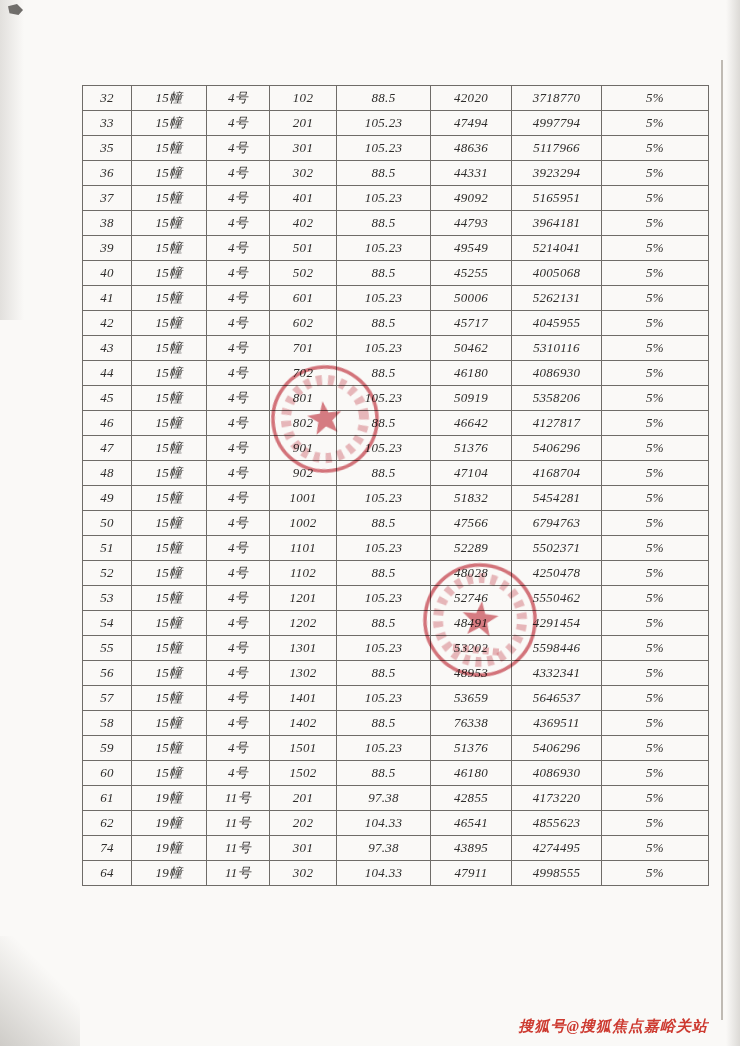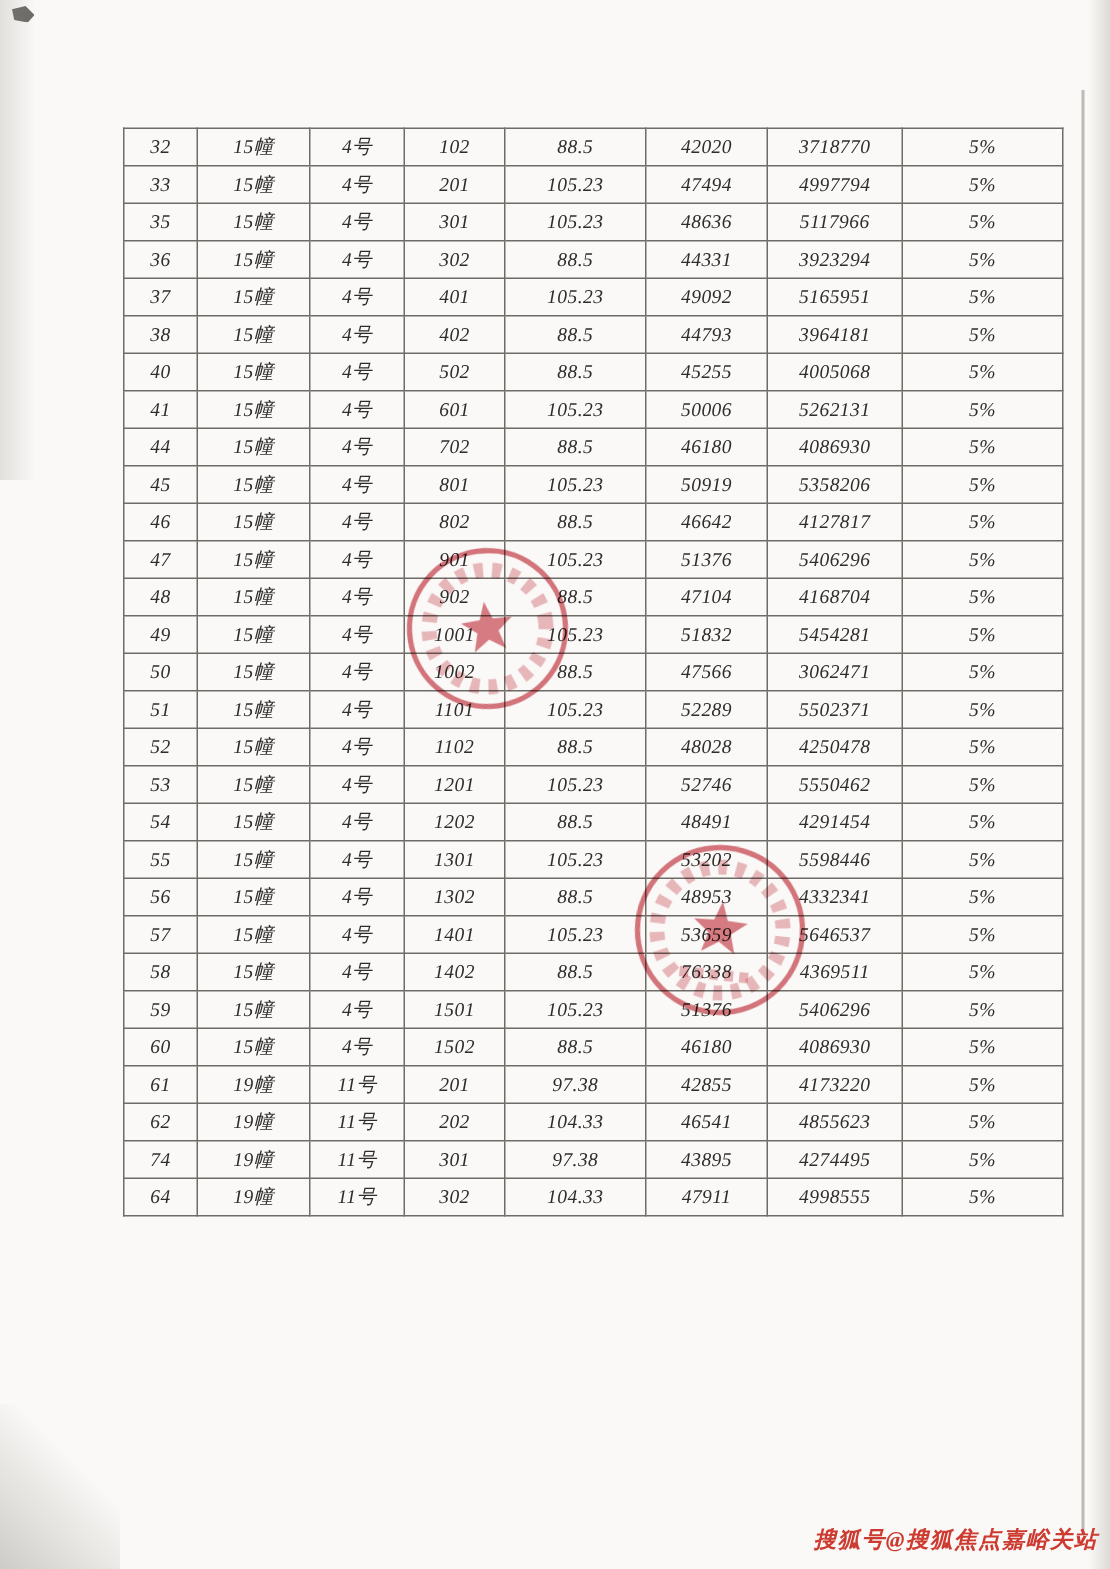--- a/index.html
+++ b/index.html
@@ -63,21 +63,21 @@
     background: linear-gradient(45deg, rgba(125,120,112,0.35), rgba(125,120,112,0) 65%);
   }
   .shade-left-top {
     left: 0; top: 0; width: 24px; height: 320px;
     background: linear-gradient(to right, rgba(140,135,128,0.22), rgba(140,135,128,0));
   }
 
   
   .watermark {
     position: absolute;
-    right: 8px; bottom: 10px;
+    right: 32px; bottom: 10px;
     font-size: 15px;
     font-weight: 600;
     color: var(--wm, #cd3a30);
     letter-spacing: 1px;
     white-space: nowrap;
   }
 </style>
 </head>
 <body>
 
@@ -150,40 +150,70 @@
             <td>38</td>
             <td>15幢</td>
             <td>4号</td>
             <td>402</td>
             <td>88.5</td>
             <td>44793</td>
             <td>3964181</td>
             <td>5%</td>
           </tr>
           <tr>
+            <td>39</td>
+            <td>15幢</td>
+            <td>4号</td>
+            <td>501</td>
+            <td>105.23</td>
+            <td>49549</td>
+            <td>5214041</td>
+            <td>5%</td>
+          </tr>
+          <tr>
             <td>40</td>
             <td>15幢</td>
             <td>4号</td>
             <td>502</td>
             <td>88.5</td>
             <td>45255</td>
             <td>4005068</td>
             <td>5%</td>
           </tr>
           <tr>
             <td>41</td>
             <td>15幢</td>
             <td>4号</td>
             <td>601</td>
             <td>105.23</td>
             <td>50006</td>
             <td>5262131</td>
             <td>5%</td>
           </tr>
           <tr>
+            <td>42</td>
+            <td>15幢</td>
+            <td>4号</td>
+            <td>602</td>
+            <td>88.5</td>
+            <td>45717</td>
+            <td>4045955</td>
+            <td>5%</td>
+          </tr>
+          <tr>
+            <td>43</td>
+            <td>15幢</td>
+            <td>4号</td>
+            <td>701</td>
+            <td>105.23</td>
+            <td>50462</td>
+            <td>5310116</td>
+            <td>5%</td>
+          </tr>
+          <tr>
             <td>44</td>
             <td>15幢</td>
             <td>4号</td>
             <td>702</td>
             <td>88.5</td>
             <td>46180</td>
             <td>4086930</td>
             <td>5%</td>
           </tr>
           <tr>
@@ -236,21 +266,21 @@
             <td>5454281</td>
             <td>5%</td>
           </tr>
           <tr>
             <td>50</td>
             <td>15幢</td>
             <td>4号</td>
             <td>1002</td>
             <td>88.5</td>
             <td>47566</td>
-            <td>3062471</td>
+            <td>6794763</td>
             <td>5%</td>
           </tr>
           <tr>
             <td>51</td>
             <td>15幢</td>
             <td>4号</td>
             <td>1101</td>
             <td>105.23</td>
             <td>52289</td>
             <td>5502371</td>

